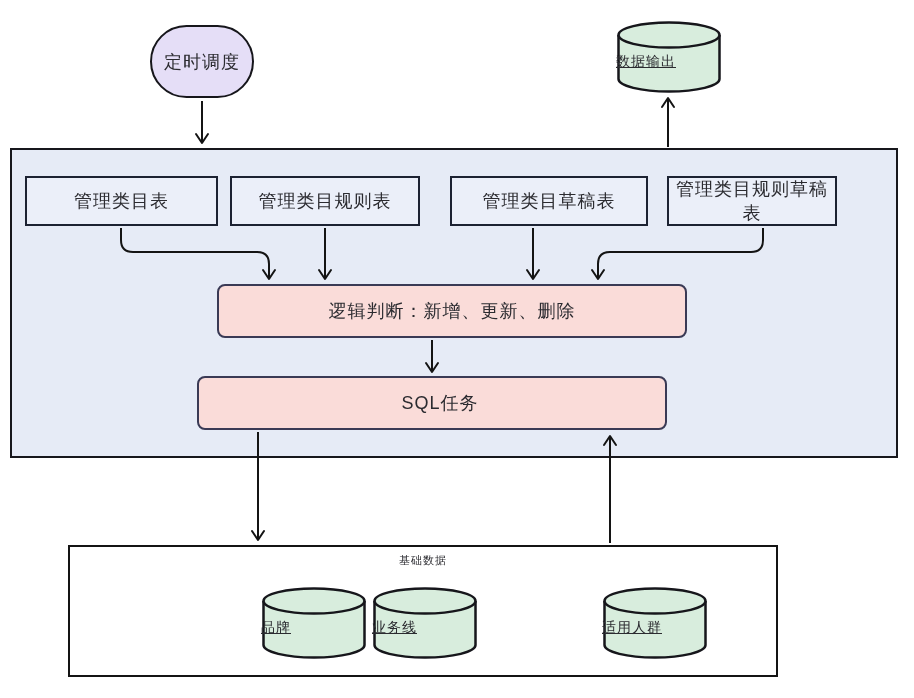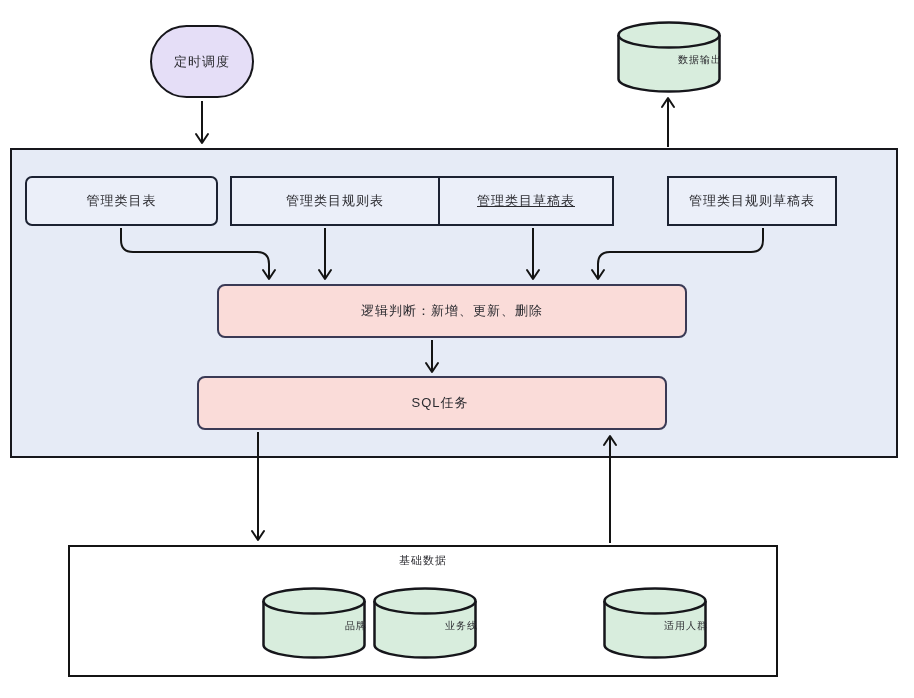--- a/index.html
+++ b/index.html
@@ -1,45 +1,45 @@
 <!DOCTYPE html>
 <html><head>
 <meta charset="utf-8">
 <style>
   html,body{margin:0;padding:0;background:#ffffff;}
   body{font-family:"Liberation Sans","DejaVu Sans",sans-serif;color:#26262b;}
   .stage{position:relative;width:914px;height:698px;background:#ffffff;overflow:hidden;}
   .node{position:absolute;display:flex;align-items:center;justify-content:center;
-        font-size:13px;letter-spacing:1px;color:#2b2b30;box-sizing:border-box;text-align:center;}
+        font-size:18px;letter-spacing:1px;color:#2b2b30;box-sizing:border-box;text-align:center;}
   
   .terminator{left:150px;top:25px;width:104px;height:73px;border:2.5px solid #16161b;
               border-radius:40px;background:#E5DEF7;}
   
   .container-box{left:10px;top:148px;width:888px;height:310px;border:2.5px solid #17171c;
                  background:#E6EBF6;}
   
   .table-box{top:176px;height:50px;border:2px solid #1c2232;background:#EBEFF9;}
-  .tb1{left:25px;width:193px;border-radius:7px;}
-  .tb2{left:230px;width:210px;}
-  .tb3{left:438px;width:176px;text-decoration:underline;}
+  .tb1{left:25px;width:193px;}
+  .tb2{left:230px;width:190px;}
+  .tb3{left:450px;width:198px;}
   .tb4{left:667px;width:170px;}
   
   .process{left:197px;width:470px;height:54px;border:2px solid #3a3a55;border-radius:8px;
            background:#FADCD9;}
   .p1{top:284px;margin-left:20px;}
   .p2{top:376px;padding-left:16px;}
   
   .base-box{left:68px;top:545px;width:710px;height:132px;border:2px solid #141414;background:#ffffff;}
   .base-title{position:absolute;left:68px;top:553px;width:710px;text-align:center;
               font-size:11px;letter-spacing:1px;color:#2b2b30;}
   
   .cyl{position:absolute;width:106px;height:74px;}
   .cyl svg{position:absolute;left:0;top:0;display:block;}
-  .cyl-label{position:absolute;left:0;top:33px;width:106px;text-align:right;font-size:10px;
-             letter-spacing:1px;color:#2b2b30;}
+  .cyl-label{position:absolute;left:0;top:33px;width:106px;text-align:left;font-size:14px;
+             letter-spacing:1px;color:#2b2b30;text-decoration:underline;}
   .out-cyl{left:616px;top:20px;}
   .c1{left:150px;top:586px;}
   .c2{left:261px;top:586px;}
   .c3{left:372px;top:586px;}
   .c4{left:484px;top:586px;}
   .c5{left:602px;top:586px;}
   
   .arrows{position:absolute;left:0;top:0;width:914px;height:698px;pointer-events:none;z-index:6;}
   .arrows path{fill:none;stroke:#141414;stroke-width:2;}
 </style>

